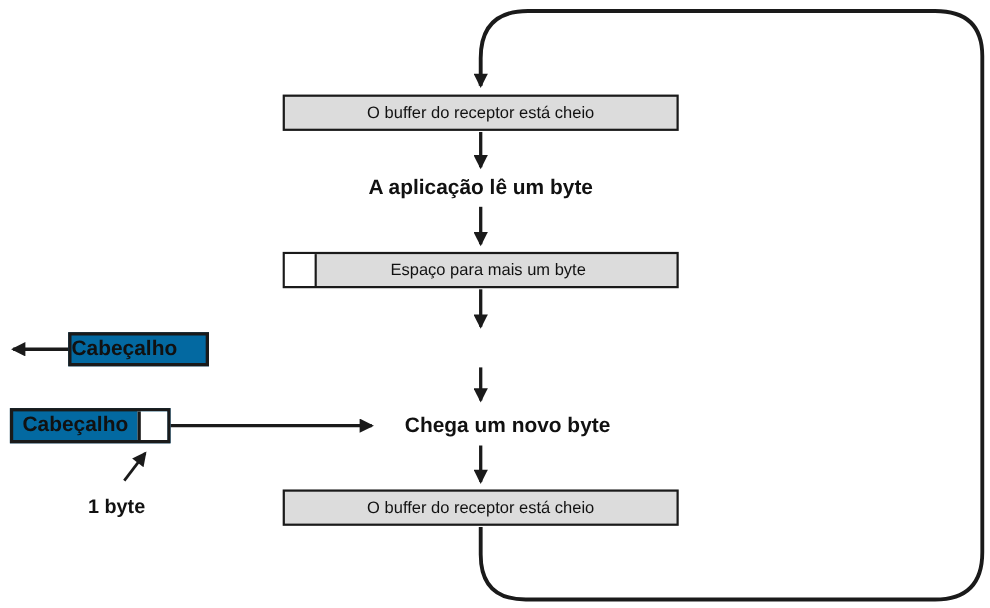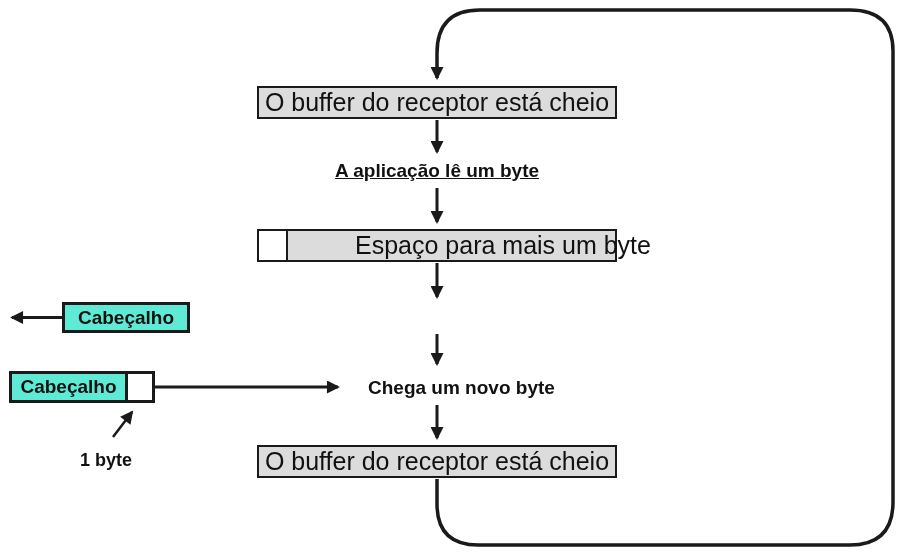--- a/index.html
+++ b/index.html
@@ -34,21 +34,21 @@
   .gray-box {
     position: absolute;
     left: 257px;
     width: 360px;
     height: 33px;
     background: var(--box-fill);
     border: 2px solid var(--box-border);
     display: flex;
     align-items: center;
     justify-content: center;
-    font-size: 25px;
+    font-size: 15px;
     color: #111;
     white-space: nowrap;
   }
   .box-top    { top: 86px; }
   .box-middle { top: 229px; justify-content: flex-start; }
   .box-bottom { top: 445px; }
 
   .white-cell {
     position: absolute;
     left: 0; top: 0; bottom: 0;
@@ -69,34 +69,32 @@
     position: absolute;
     font-weight: bold;
     font-size: 19px;
     color: #111;
     white-space: nowrap;
   }
   .label-center {
     left: 137px;
     width: 600px;
     text-align: center;
-    text-decoration: underline;
   }
   .label-app    { top: 160px; }
   .label-window { top: 306px; }
   .label-newbyte { left: 368px; top: 377px; }
   .label-onebyte { left: 80px; top: 450px; font-size: 18px; }
 
   .header-box {
     position: absolute;
-    background: #5eead4;
+    background: #0369a1;
     border: 3px solid var(--box-border);
     display: flex;
     align-items: center;
-    justify-content: center;
     font-weight: bold;
     font-size: 19px;
     color: #111;
     white-space: nowrap;
   }
   .header-left {
     left: 62px; top: 302px;
     width: 128px; height: 31px;
   }
   .header-bottom {

